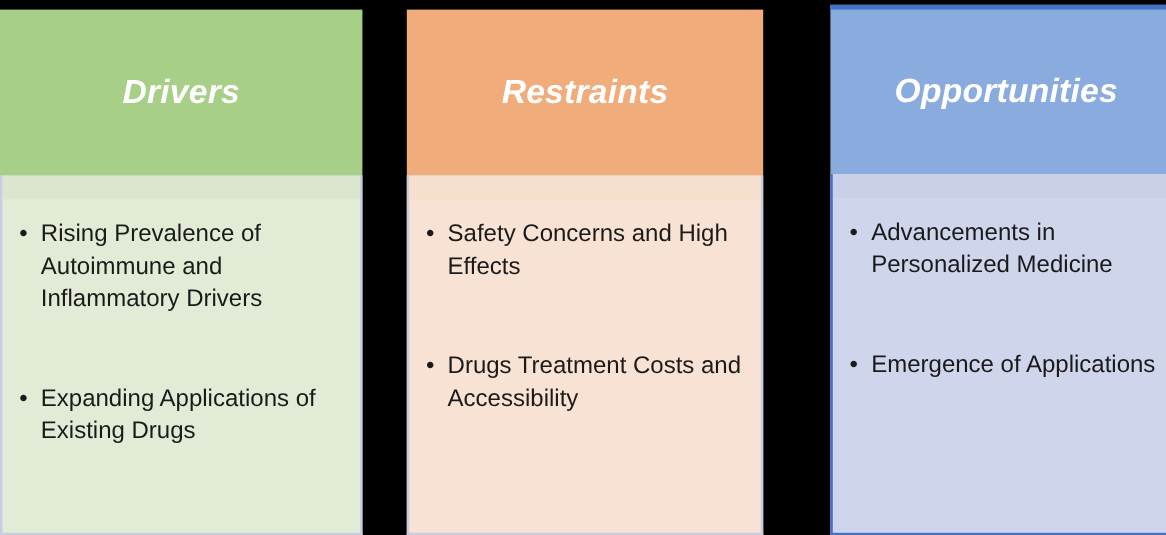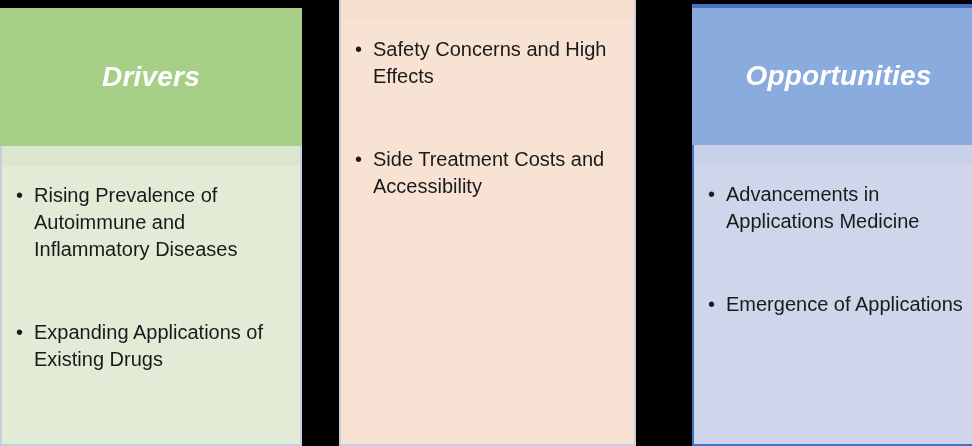--- a/index.html
+++ b/index.html
@@ -124,56 +124,59 @@
 
   <section class="panel col-0">
     <header class="panel-header" style="background: rgb(167, 207, 135);">
       <h2 class="panel-title" style="color: rgb(255, 255, 255);">Drivers</h2>
     </header>
     <div class="panel-body" style="background: rgb(226, 235, 214); border-left: 2px solid rgb(200, 206, 223); border-right: 2px solid rgb(200, 206, 223); border-bottom: 2px solid rgb(200, 206, 223);">
       <div class="body-band" style="background: rgb(220, 230, 206);"></div>
       <ul class="bullet-list">
         <li class="bullet-item" style="color: rgb(26, 26, 26);">
           <span class="bullet-marker" style="color: rgb(26, 26, 26);">•</span>
-          <span class="bullet-text">Rising Prevalence of Autoimmune and Inflammatory Diseases</span>
+          <span class="bullet-text">Rising Prevalence of Autoimmune and Inflammatory Drivers</span>
         </li>
         <li class="bullet-item" style="color: rgb(26, 26, 26);">
           <span class="bullet-marker" style="color: rgb(26, 26, 26);">•</span>
           <span class="bullet-text">Expanding Applications of Existing Drugs</span>
         </li>
       </ul>
     </div>
   </section>
 
   <section class="panel col-1">
+    <header class="panel-header" style="background: rgb(240, 172, 123);">
+      <h2 class="panel-title" style="color: rgb(255, 255, 255);">Restraints</h2>
+    </header>
     <div class="panel-body" style="background: rgb(248, 226, 211); border-left: 2px solid rgb(200, 206, 223); border-right: 2px solid rgb(200, 206, 223); border-bottom: 2px solid rgb(200, 206, 223);">
       <div class="body-band" style="background: rgb(247, 223, 206);"></div>
       <ul class="bullet-list">
         <li class="bullet-item" style="color: rgb(26, 26, 26);">
           <span class="bullet-marker" style="color: rgb(26, 26, 26);">•</span>
           <span class="bullet-text">Safety Concerns and High Effects</span>
         </li>
         <li class="bullet-item" style="color: rgb(26, 26, 26);">
           <span class="bullet-marker" style="color: rgb(26, 26, 26);">•</span>
-          <span class="bullet-text">Side Treatment Costs and Accessibility</span>
+          <span class="bullet-text">Drugs Treatment Costs and Accessibility</span>
         </li>
       </ul>
     </div>
   </section>
 
   <section class="panel col-2">
     <header class="panel-header" style="background: rgb(138, 171, 222);">
       <h2 class="panel-title" style="color: rgb(255, 255, 255);">Opportunities</h2>
     </header>
     <div class="panel-body" style="background: rgb(207, 213, 234); border-left: 2px solid rgb(68, 114, 196); border-right: 2px solid rgb(68, 114, 196); border-bottom: 2px solid rgb(68, 114, 196);">
       <div class="body-band" style="background: rgb(201, 209, 232);"></div>
       <ul class="bullet-list">
         <li class="bullet-item" style="color: rgb(26, 26, 26);">
           <span class="bullet-marker" style="color: rgb(26, 26, 26);">•</span>
-          <span class="bullet-text">Advancements in Applications Medicine</span>
+          <span class="bullet-text">Advancements in Personalized Medicine</span>
         </li>
         <li class="bullet-item" style="color: rgb(26, 26, 26);">
           <span class="bullet-marker" style="color: rgb(26, 26, 26);">•</span>
           <span class="bullet-text">Emergence of Applications</span>
         </li>
       </ul>
     </div>
   </section>
 
 </div>

